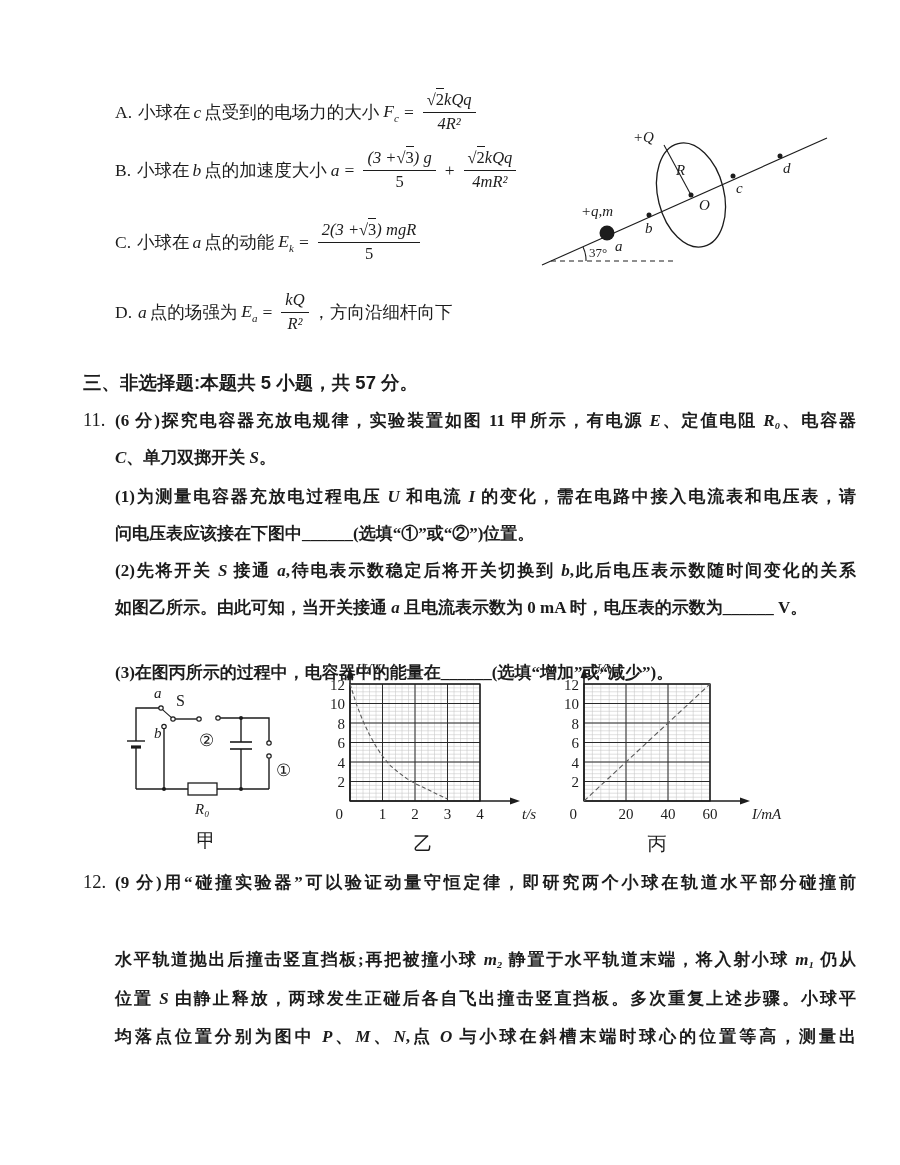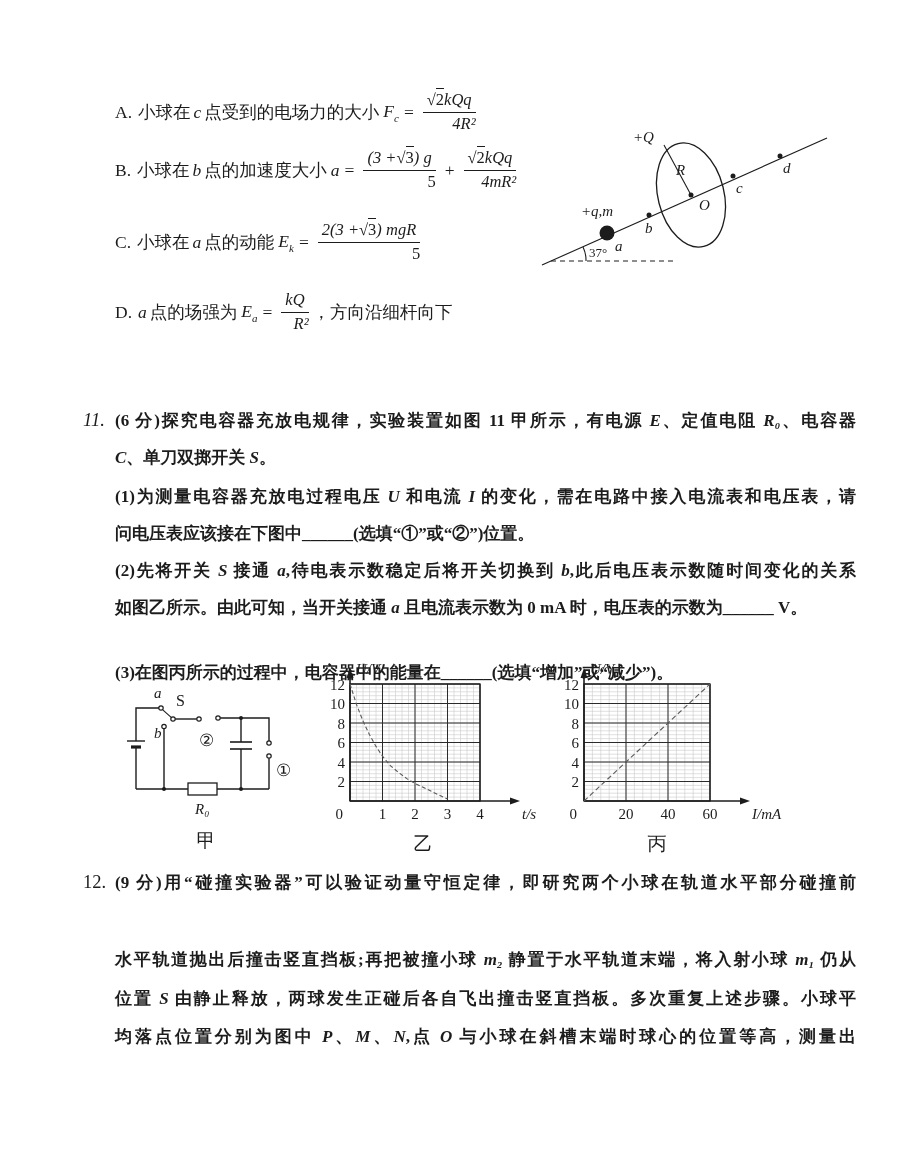--- a/index.html
+++ b/index.html
@@ -3,21 +3,21 @@
 <meta charset="utf-8">
 <style>
   html,body{margin:0;padding:0;background:#e8e8e8;}
   .page{position:relative;width:900px;height:1165px;background:#ffffff;margin:0 auto;
         font-family:"Liberation Serif","DejaVu Serif",serif;color:#1c1c1c;overflow:hidden;}
   .abs{position:absolute;}
   .opt{position:absolute;left:115px;font-size:17.5px;white-space:nowrap;display:flex;align-items:center;}
   .optlab{margin-right:6px;}
   .v{font-style:italic;font-family:"Liberation Serif","DejaVu Serif",serif;}
   sub.v{font-size:11px;}
-  .frac{display:inline-flex;flex-direction:column;text-align:right;vertical-align:middle;
+  .frac{display:inline-flex;flex-direction:column;text-align:center;vertical-align:middle;
         font-size:16.5px;margin:0 4px;line-height:1.25;}
   .frac .num{display:block;border-bottom:1.3px solid #1c1c1c;padding:0 4px 1px 4px;}
   .frac .den{display:block;padding-top:1px;}
   .srt{white-space:nowrap;}
   .rad{border-top:1.3px solid #1c1c1c;padding-top:1px;}
   .eq{margin:0 5px;}
   .plus{margin:0 5px;}
   .heading{position:absolute;left:83px;font-size:18.5px;font-weight:bold;
            font-family:"Liberation Sans","DejaVu Sans",sans-serif;}
   .qnum{position:absolute;left:83px;font-size:18.5px;}
@@ -109,22 +109,23 @@
     <text x="162" y="110" font-size="15" class="it">O</text>
     <line x1="154" y1="95" x2="127" y2="45" class="thin"></line>
     <text x="139" y="75" font-size="15" class="it">R</text>
     <text x="96" y="42" font-size="15" class="it">+Q</text>
     <circle cx="196" cy="76" r="2.5" class="node"></circle>
     <text x="199" y="93" font-size="15" class="it">c</text>
     <circle cx="243" cy="56" r="2.5" class="node"></circle>
     <text x="246" y="73" font-size="15" class="it">d</text>
   </svg>
 
-
-  <div class="qnum" style="top:410px;font-style:italic;">11.</div>
+  <div class="heading" style="top:370px;">三、非选择题:本题共 5 小题，共 57 分。</div>
+
+  <div class="qnum" style="top:410px;">11.</div>
   <div class="pline just" style="top:410px;"><span>(6 分)探究电容器充放电规律，实验装置如图 11 甲所示，有电源 </span><i class="v">E</i><span>、定值电阻 </span><i class="v">R₀</i><span>、电容器</span></div>
   <div class="pline" style="top:447px;"><i class="v">C</i><span>、单刀双掷开关 </span><i class="v">S</i><span>。</span></div>
 
   <div class="pline just" style="top:486px;"><span>(1)为测量电容器充放电过程电压 </span><i class="v">U</i><span> 和电流 </span><i class="v">I</i><span> 的变化，需在电路中接入电流表和电压表，请</span></div>
   <div class="pline" style="top:523px;"><span>问电压表应该接在下图中</span><span class="blank">______</span><span>(选填“①”或“②”)位置。</span></div>
 
   <div class="pline just" style="top:560px;"><span>(2)先将开关 </span><i class="v">S</i><span> 接通 </span><i class="v">a</i><span>,待电表示数稳定后将开关切换到 </span><i class="v">b</i><span>,此后电压表示数随时间变化的关系</span></div>
   <div class="pline" style="top:597px;"><span>如图乙所示。由此可知，当开关接通 </span><i class="v">a</i><span> 且电流表示数为 0 mA 时，电压表的示数为</span><span class="blank">______</span><span> V。</span></div>
 
   <div class="pline" style="top:634px;margin-top:28px;"><span>(3)在图丙所示的过程中，电容器中的能量在</span><span class="blank">______</span><span>(选填“增加”或“减少”)。</span></div>

